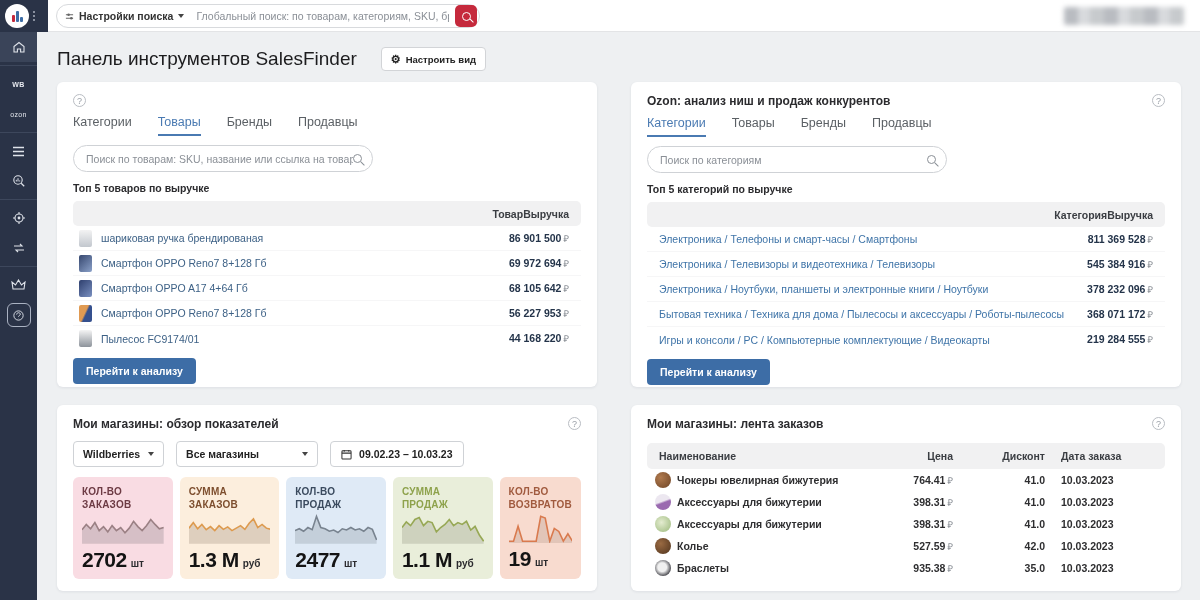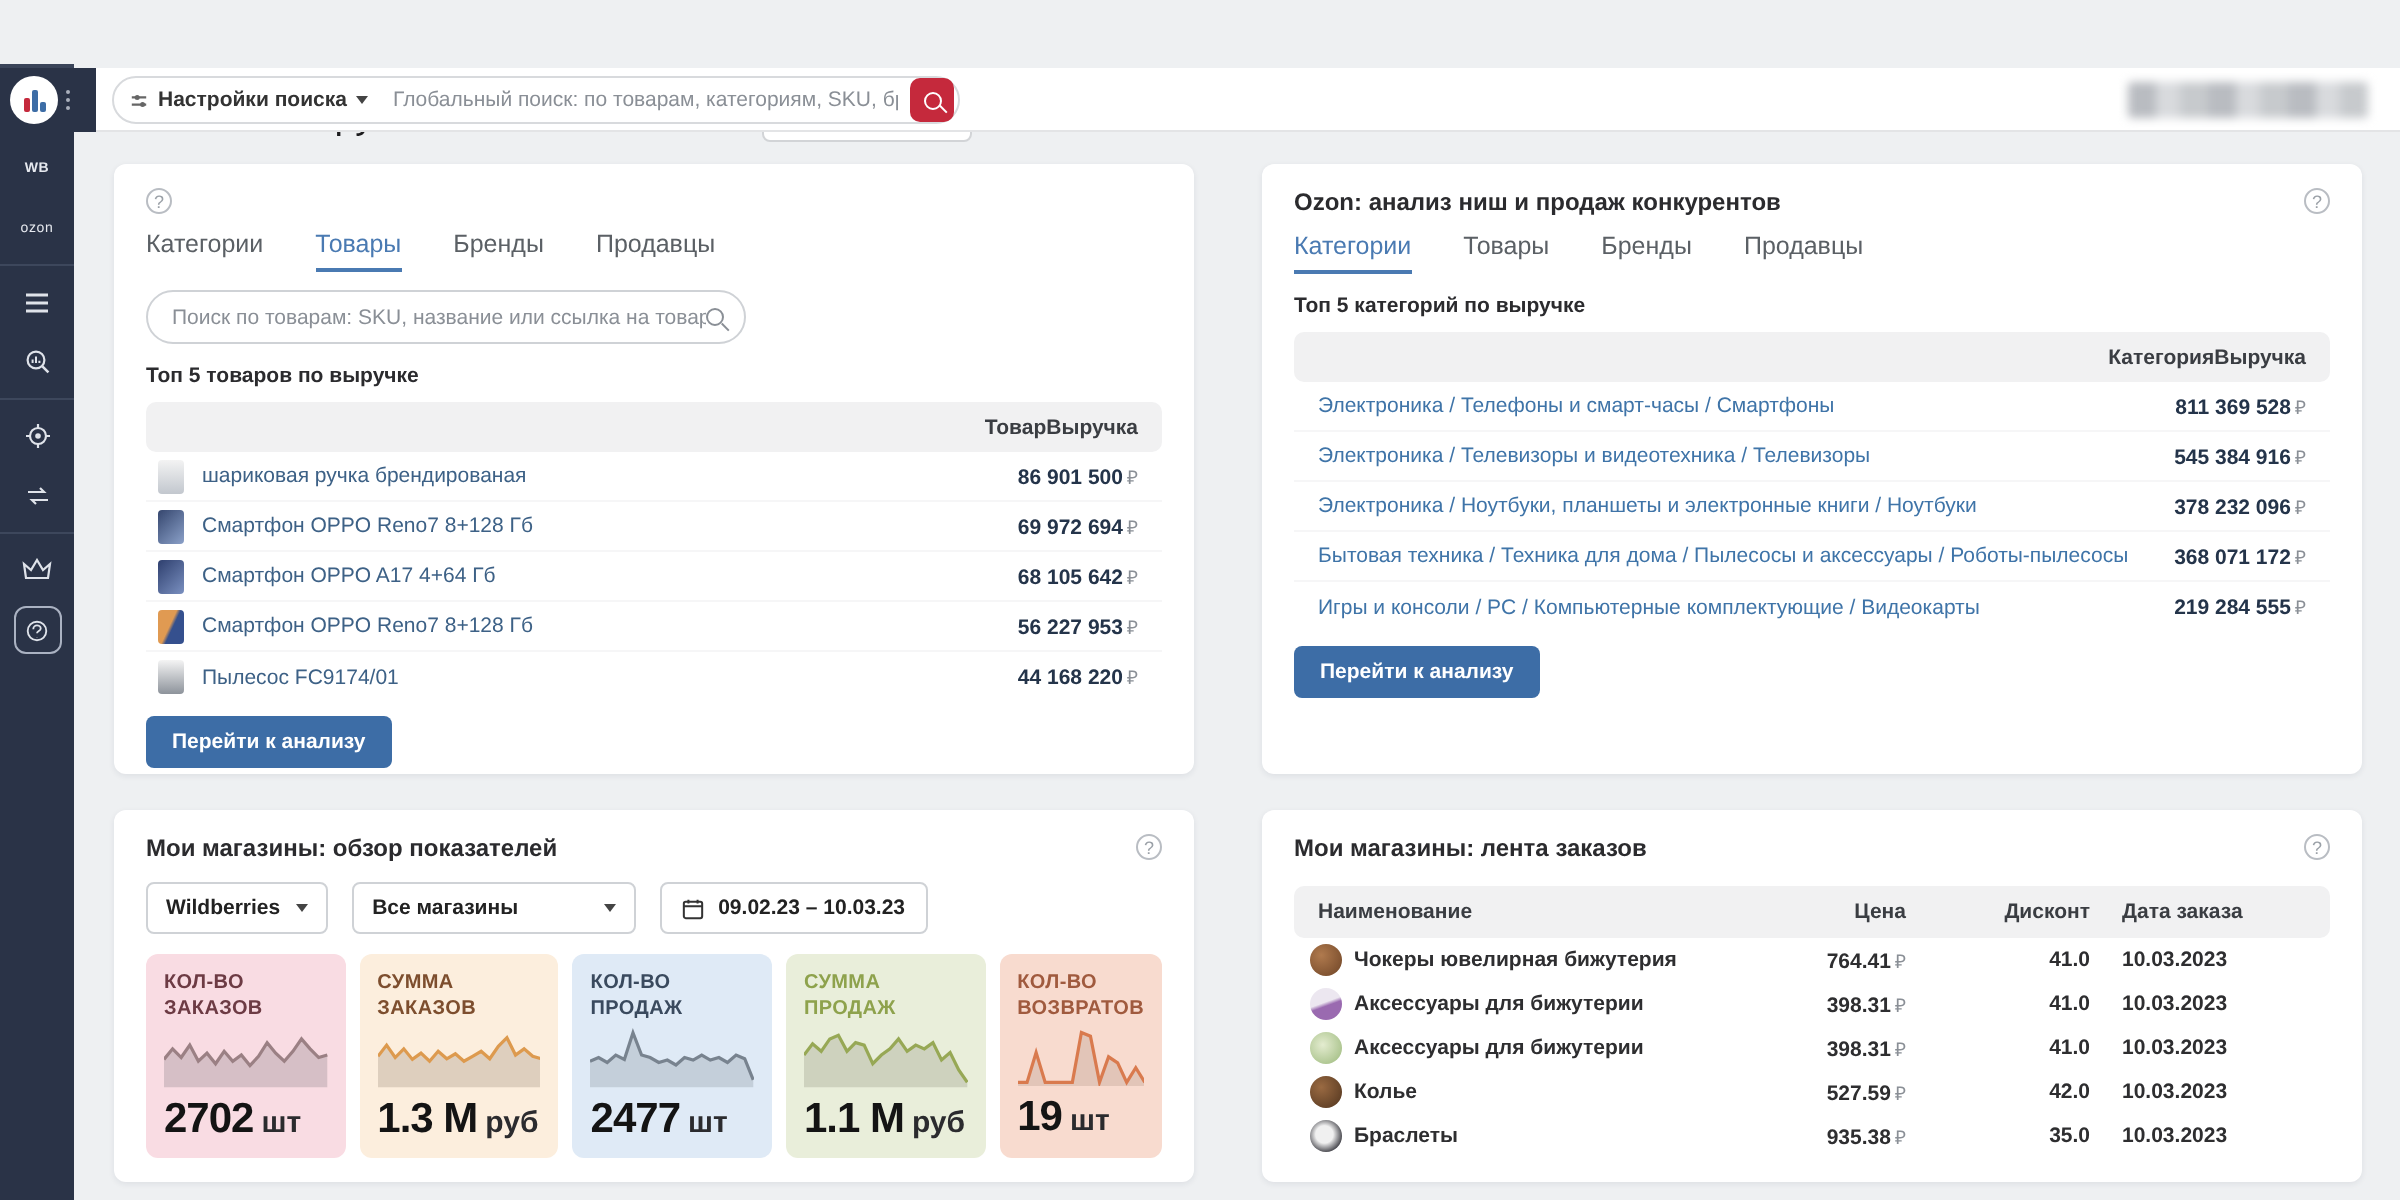--- a/index.html
+++ b/index.html
@@ -1,21 +1,21 @@
 <!DOCTYPE html>
 <html><head>
 <meta charset="utf-8">
 <style>
   * { margin:0; padding:0; box-sizing:border-box; }
   html,body { width:1200px; height:600px; overflow:hidden;
     font-family:"Liberation Sans", sans-serif; background:#eef0f2; }
 
   
   .topbar { position:absolute; left:0; top:0; width:1200px; height:32px;
-    background:#fff; border-bottom:1px solid #e3e4e6; z-index:5;margin-top:34px; }
+    background:#fff; border-bottom:1px solid #e3e4e6; z-index:5; }
   .logo-block { position:absolute; left:0; top:0; width:48px; height:32px;
     background:#2a3347; display:flex; align-items:center; }
   .logo-circle { width:24px; height:24px; border-radius:50%; background:#fff;
     margin-left:5px; display:flex; align-items:flex-end; justify-content:center; gap:1px; padding-bottom:6px; }
   .logo-circle i { display:block; width:3px; border-radius:1px; }
   .kebab { color:#cfd3da; font-size:11px; margin-left:4px; letter-spacing:0; line-height:4px;
     display:flex; flex-direction:column; gap:2px; align-items:center; }
   .kebab i { width:2px; height:2px; border-radius:50%; background:#aab0bc; display:block; }
 
   .search-wrap { position:absolute; left:56px; top:4px; width:424px; height:24px;
@@ -104,21 +104,21 @@
   .date-pill { height:26px; background:#fff; border:1px solid #cfd2d6; border-radius:4px;
     display:flex; align-items:center; gap:7px; padding:0 10px; font-size:10.5px; font-weight:bold;
     color:#222; cursor:pointer; }
   .kpis { display:grid; grid-template-columns:repeat(4,1fr) 0.63fr; gap:7px; margin-top:10px; }
   .kpi { border-radius:6px; padding:9px 9px 8px 9px; height:102px; display:flex; flex-direction:column; }
   .kpi-label { font-size:10px; font-weight:bold; letter-spacing:.2px; line-height:1.25; }
   .spark { height:36px; margin-top:auto; }
   .spark svg { width:100%; height:100%; display:block; }
   .kpi-value-row { margin-top:4px; display:flex; align-items:baseline; gap:4px; }
   .kpi-value { font-size:21px; font-weight:bold; color:#141414; letter-spacing:-.5px; }
-  .kpi-unit { font-size:15px; font-weight:bold; color:#2b2b2e; }
+  .kpi-unit { font-size:10px; font-weight:bold; color:#2b2b2e; }
 
   
   .o-thead { margin-top:12px; height:26px; background:#f1f1f2; border-radius:5px;
     display:grid; grid-template-columns:1fr 90px 80px 96px; align-items:center; padding:0 12px;
     font-size:10.5px; font-weight:bold; color:#3a3d42; column-gap:12px; }
   .o-row { height:22px; display:grid; grid-template-columns:1fr 90px 80px 96px; align-items:center;
     padding:0 12px 0 8px; column-gap:12px; cursor:pointer; }
   .o-name { display:flex; align-items:center; gap:6px; min-width:0; }
   .avatar { width:16px; height:16px; border-radius:50%; flex:0 0 auto; }
   .o-name span { font-size:10.5px; font-weight:bold; color:#2e2e30; white-space:nowrap; overflow:hidden; }
@@ -292,20 +292,24 @@
       <div class="card-head">
         <span class="card-title">Ozon: анализ ниш и продаж конкурентов</span>
         <span class="help"></span>
       </div>
       <div class="tabs">
         <span class="tab active">Категории</span>
         <span class="tab">Товары</span>
         <span class="tab">Бренды</span>
         <span class="tab">Продавцы</span>
       </div>
+      <div class="searchbox">
+        <input type="text" placeholder="Поиск по категориям" style="">
+        <span class="mag"></span>
+      </div>
       <div class="tbl-title">Топ 5 категорий по выручке</div>
       <div class="thead">
         <span>Категория</span>
         <span>Выручка</span>
       </div>
       <div class="trow" style="padding-left:12px">
         <span class="cat-path">Электроника / Телефоны и смарт-часы / Смартфоны</span>
         <span class="revenue"><span>811 369 528</span><span class="rub">₽</span></span>
       </div>
       <div class="trow" style="padding-left:12px">

